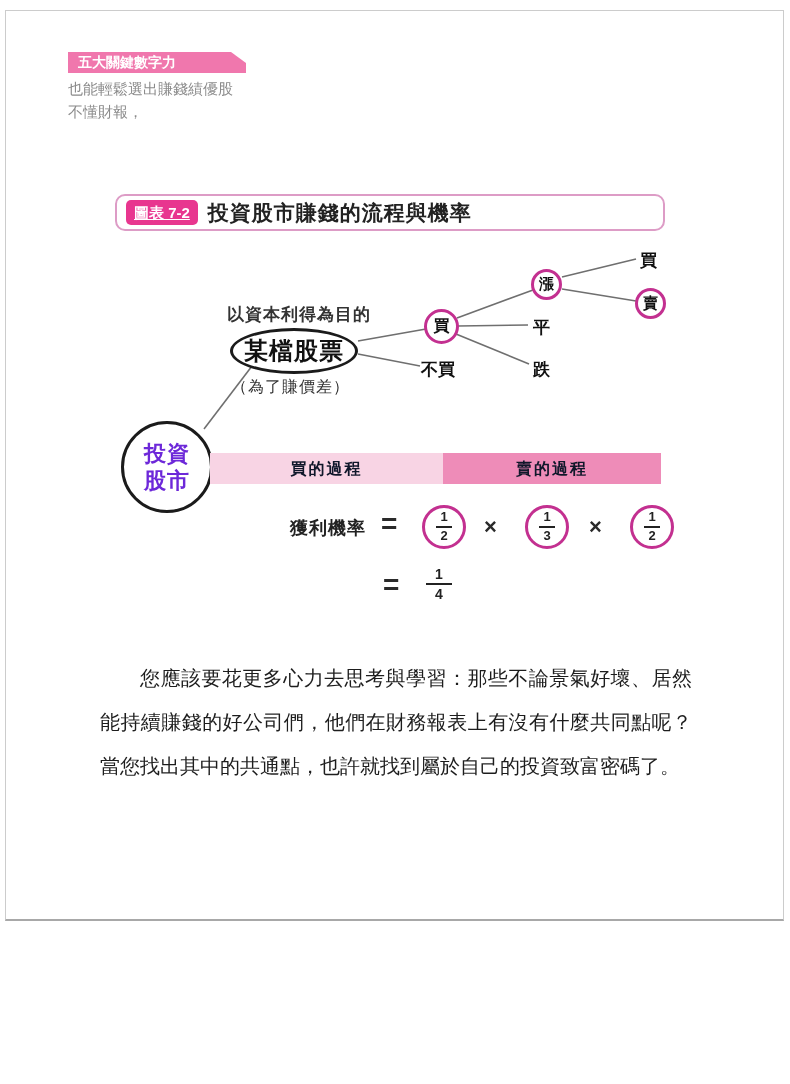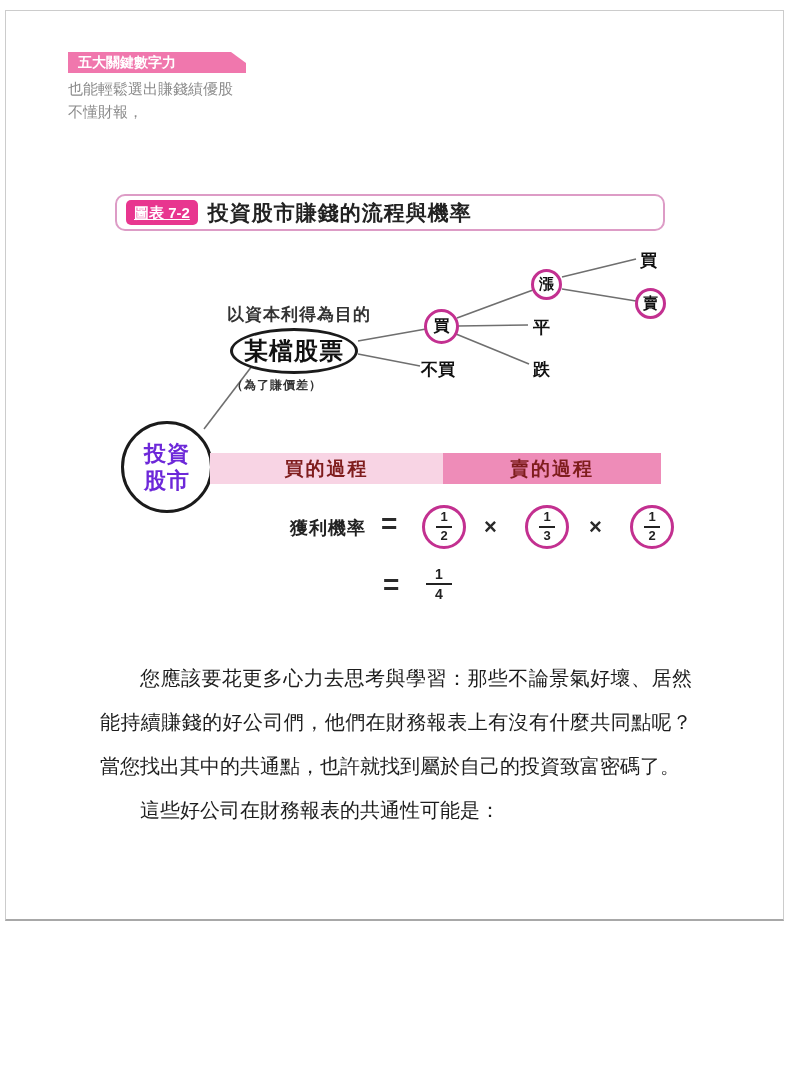--- a/index.html
+++ b/index.html
@@ -38,36 +38,36 @@
   .lines-svg{position:absolute;left:0;top:0;width:790px;height:1084px;pointer-events:none;}
   .abs{position:absolute;}
   .node-circle{
     position:absolute;border-radius:50%;background:#fff;display:flex;
     align-items:center;justify-content:center;box-sizing:border-box;
     font-weight:800;color:#111;
   }
   .magenta{border:3px solid #c33090;}
   .diagram-label{position:absolute;font-weight:800;color:#111;font-size:17px;white-space:nowrap;}
   .goal-label{position:absolute;left:227px;top:303px;font-size:17px;font-weight:700;color:#333;letter-spacing:1px;white-space:nowrap;}
-  .goal-sub{position:absolute;left:231px;top:377px;font-size:12px;font-weight:700;color:#333;letter-spacing:1px;white-space:nowrap;}
+  .goal-sub{position:absolute;left:231px;top:377px;font-size:16px;font-weight:400;color:#333;letter-spacing:1px;white-space:nowrap;}
   .stock-ellipse{
     position:absolute;left:230px;top:328px;width:128px;height:46px;
     border:3px solid #1b1b1b;border-radius:50%;background:#fff;
     display:flex;align-items:center;justify-content:center;
     font-size:24px;font-weight:800;color:#111;letter-spacing:1px;box-sizing:border-box;font-family:Liberation Mono, monospace;
   }
   .market-circle{
     position:absolute;left:121px;top:421px;width:92px;height:92px;
     border:3px solid #1b1b1b;border-radius:50%;background:#fff;
     display:flex;flex-direction:column;align-items:center;justify-content:center;
     font-size:22px;font-weight:800;line-height:27px;color:#6d28d9;box-sizing:border-box;letter-spacing:1px;
   }
   .bar{
     position:absolute;top:453px;height:31px;line-height:31px;text-align:center;
-    font-size:19px;font-weight:700;color:#7f1d1d;letter-spacing:2px;
+    font-size:16px;font-weight:700;color:#0f172a;letter-spacing:2px;
   }
   .bar-light{left:210px;width:233px;background:#f8d4e4;}
   .bar-dark{left:443px;width:218px;background:#ee8cb8;}
   
   .formula-label{position:absolute;left:290px;top:516px;font-size:18px;font-weight:800;color:#222;letter-spacing:1px;}
   .eq{position:absolute;font-size:28px;font-weight:700;color:#2a2a2a;}
   .times{position:absolute;font-size:22px;font-weight:600;color:#2a2a2a;}
   .frac-circle{
     position:absolute;width:44px;height:44px;border:3px solid #c33090;border-radius:50%;
     background:#fff;display:flex;align-items:center;justify-content:center;box-sizing:border-box;
@@ -168,17 +168,16 @@
   <div class="abs" style="left:426px;top:566px;">
     <span class="frac result-frac">
       <span class="num">1</span>
       <span class="bar-line"></span>
       <span class="den">4</span>
     </span>
   </div>
 
   <div class="body-text">
     <p>您應該要花更多心力去思考與學習：那些不論景氣好壞、居然能持續賺錢的好公司們，他們在財務報表上有沒有什麼共同點呢？當您找出其中的共通點，也許就找到屬於自己的投資致富密碼了。</p>
-    <p>這些好公司在財務報表的共通性可能是：</p>
   </div>
 
   <div class="page-number">218</div>
 </div>
 
 </body></html>

